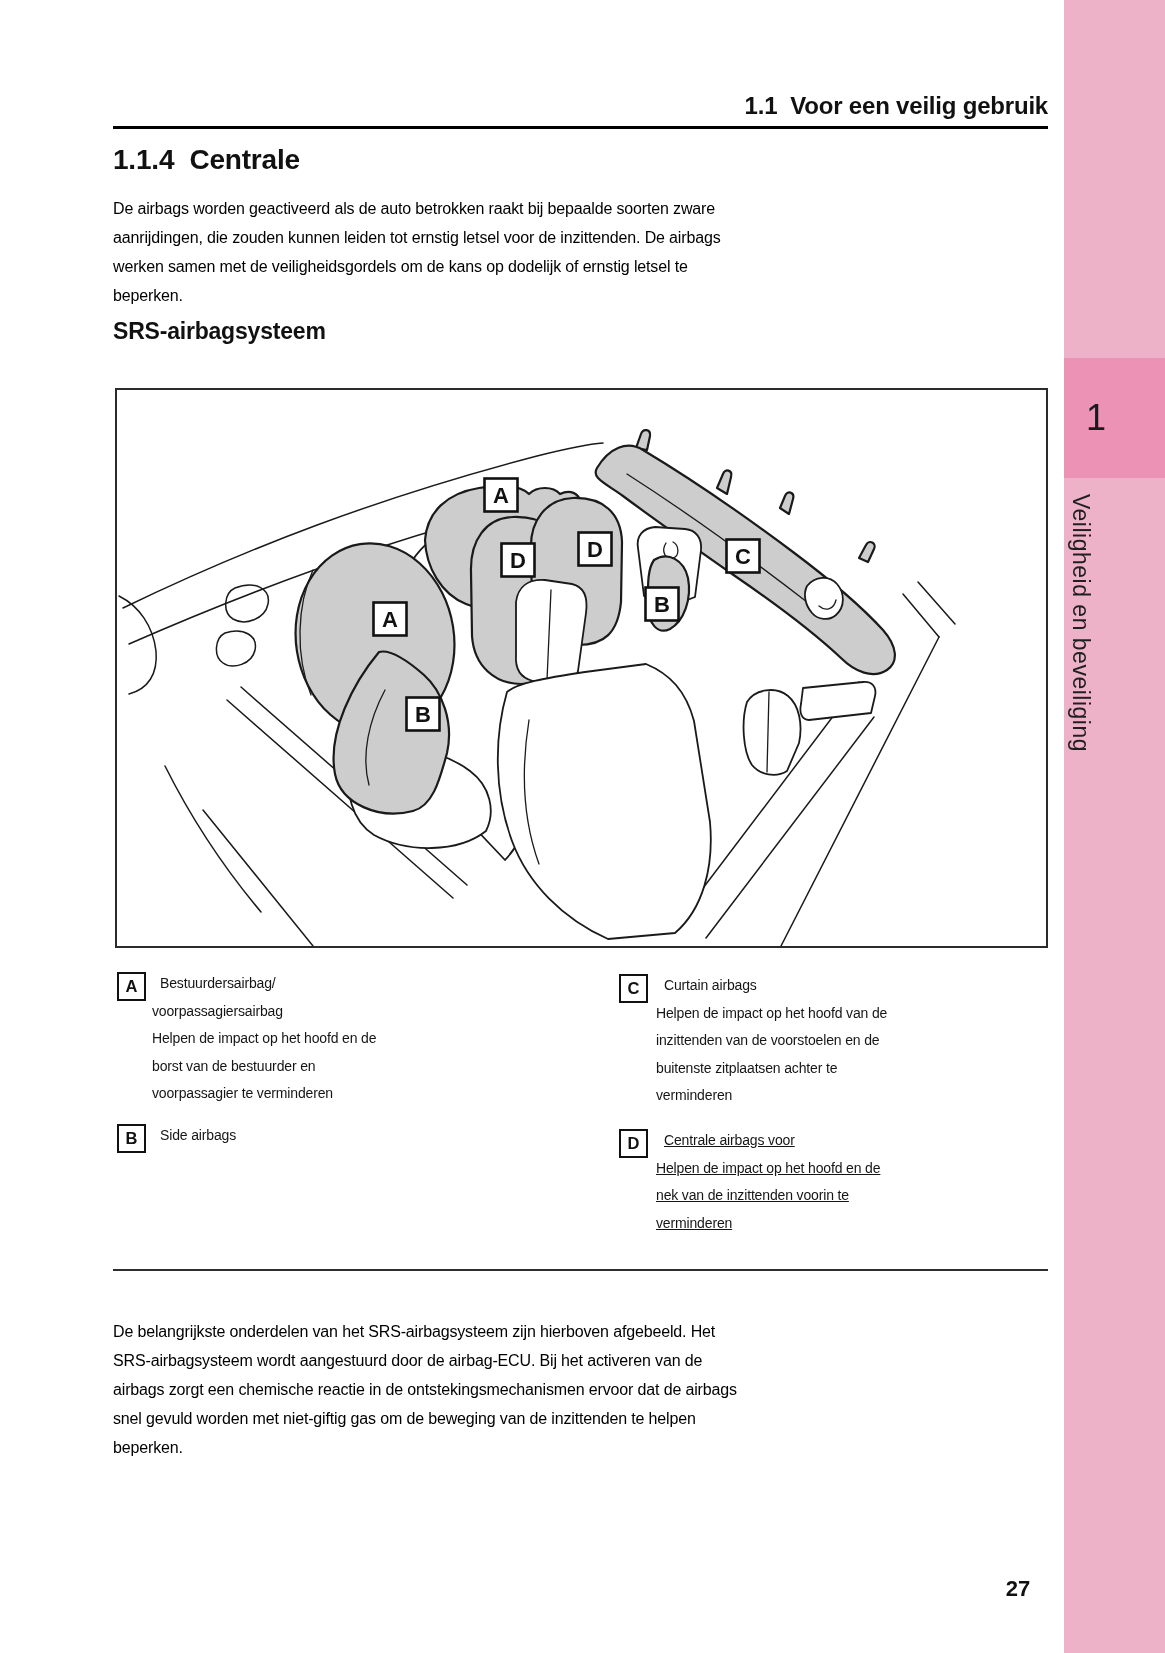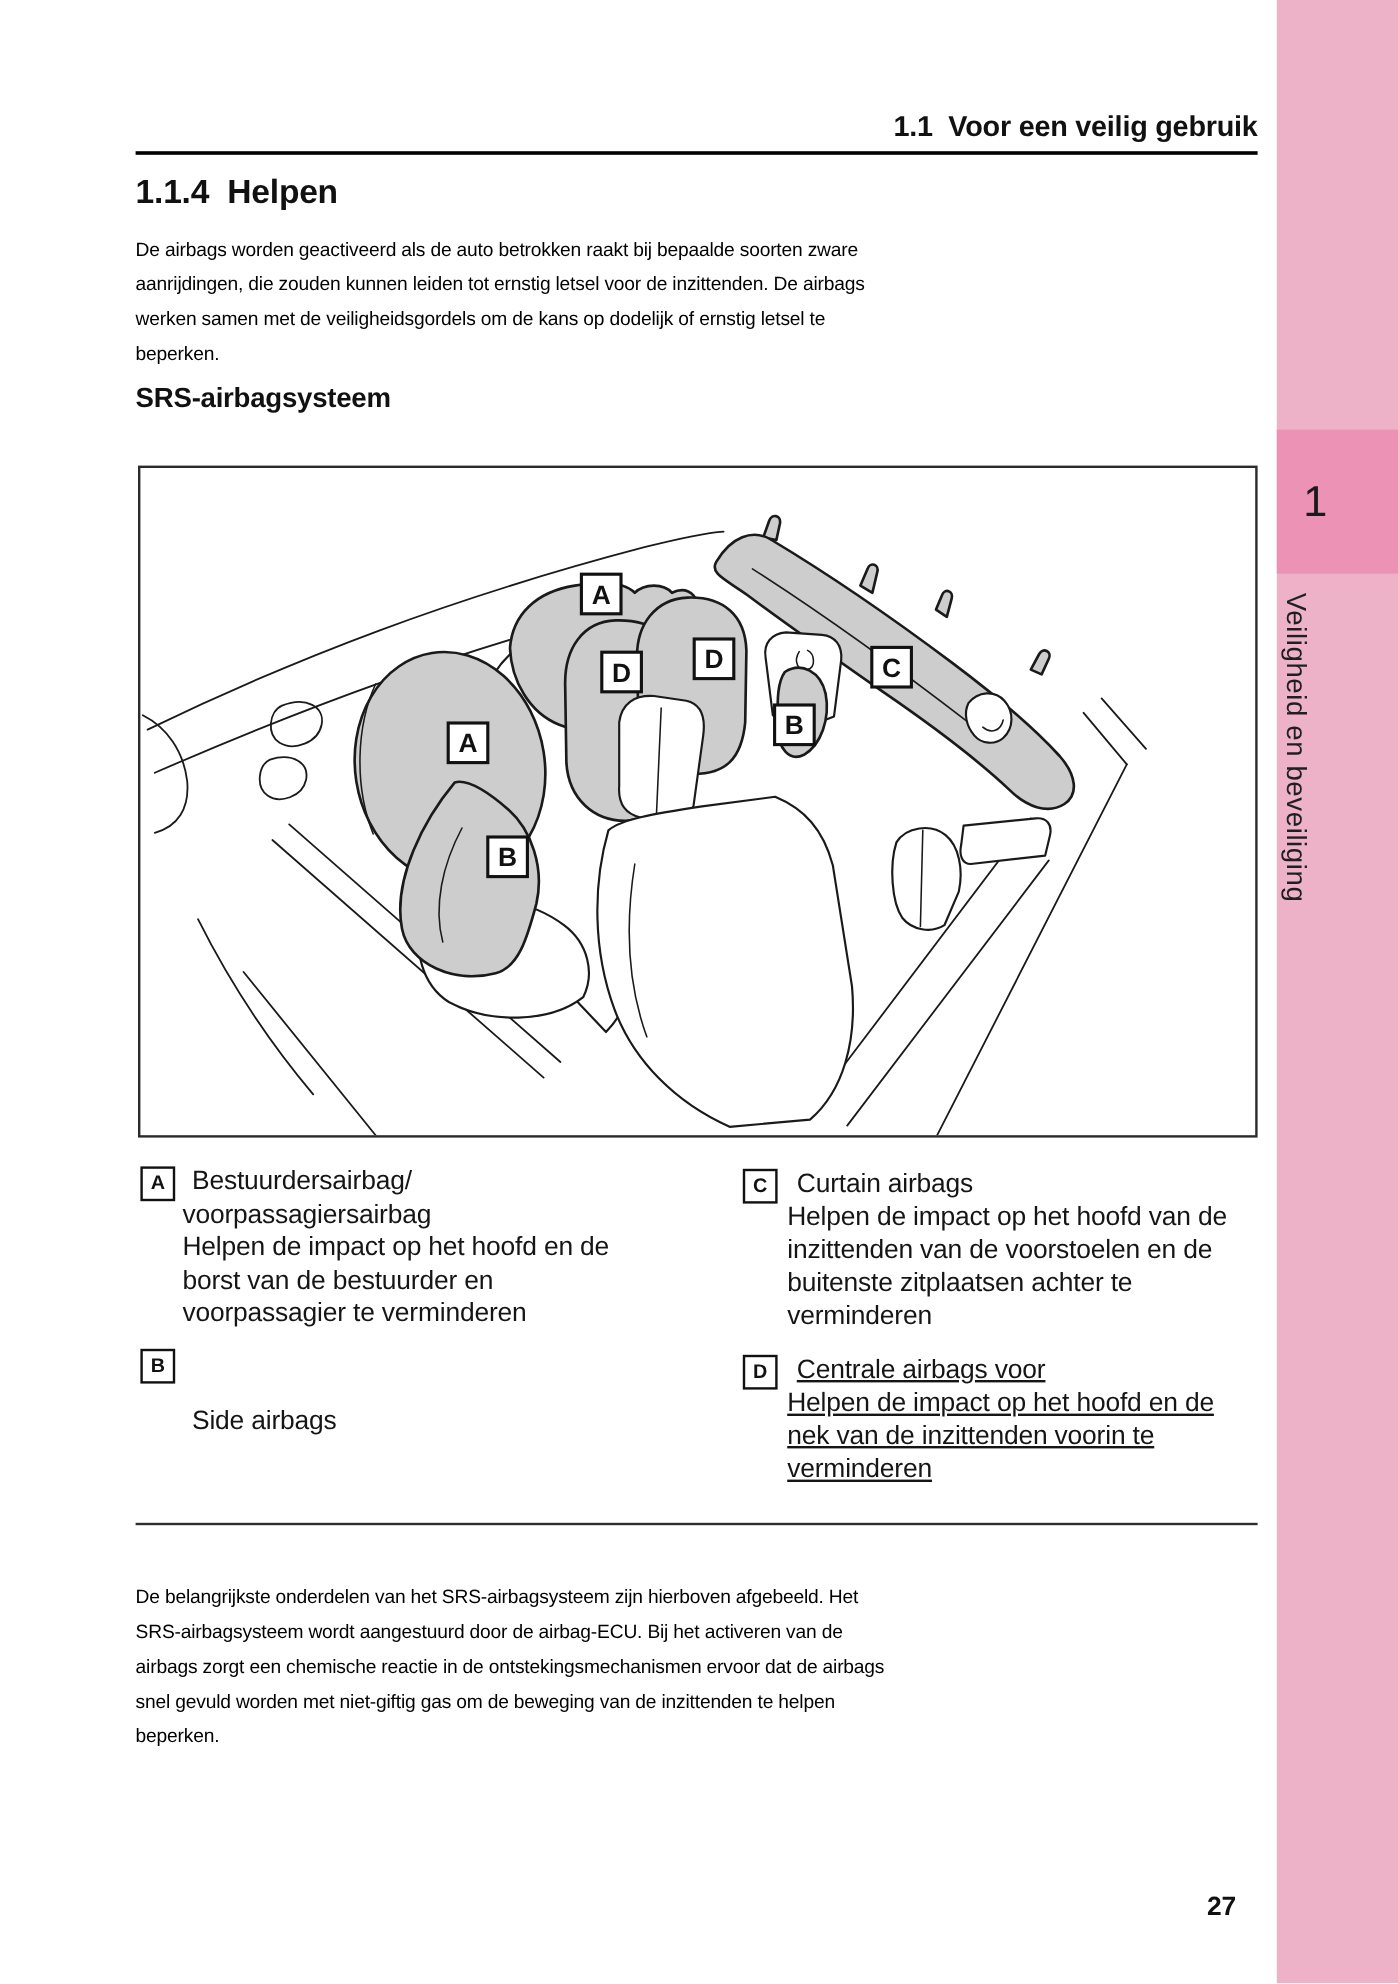--- a/index.html
+++ b/index.html
@@ -28,42 +28,42 @@
   .figure-box{position:absolute;left:115px;top:388px;width:929px;height:556px;border:2px solid #2b2b2b;background:#fff;}
   .figure-box svg{display:block;}
   .bag{fill:#cdcdcd;stroke:#1a1a1a;stroke-width:2.2;stroke-linejoin:round;}
   .ln{fill:none;stroke:#1a1a1a;stroke-width:1.5;stroke-linecap:round;stroke-linejoin:round;}
   .seat{fill:#ffffff;stroke:#1a1a1a;stroke-width:1.8;stroke-linejoin:round;}
   .seam{fill:none;stroke:#1a1a1a;stroke-width:1.3;stroke-linecap:round;}
   .callout rect{fill:#ffffff;stroke:#111;stroke-width:2.6;}
   .callout text{font-family:"Liberation Sans","DejaVu Sans",sans-serif;font-size:22px;font-weight:bold;fill:#111;text-anchor:middle;}
   .marker{position:absolute;width:25px;height:25px;border:2px solid #111;background:#fff;
     display:flex;align-items:center;justify-content:center;font-size:16.5px;font-weight:bold;}
-  .legend-text{position:absolute;width:405px;font-size:22px;line-height:27.5px;letter-spacing:-0.15px;color:#151515;}
+  .legend-text{position:absolute;width:405px;font-size:14px;line-height:27.5px;letter-spacing:-0.15px;color:#151515;}
   .legend-title{white-space:pre-line;text-indent:8px;}
   .legend-body{white-space:pre-line;}
   .sep-rule{position:absolute;left:113px;top:1269px;width:935px;height:2px;background:#2e2e2e;}
   .closing{position:absolute;left:113px;top:1317px;width:900px;}
   .page-number{position:absolute;left:988px;top:1576px;width:60px;text-align:center;font-size:22px;font-weight:bold;}
 </style>
 </head>
 <body>
 
 <div class="page">
 
   <div class="band" style="background: rgb(238, 178, 200);"></div>
   <div class="chapter-tab" style="background: rgb(236, 147, 181);">
     <span class="num">1</span>
   </div>
   <div class="chapter-vertical">Veiligheid en beveiliging</div>
 
   <div class="running-head">1.1  Voor een veilig gebruik</div>
   <div class="head-rule"></div>
 
-  <div class="section-title">1.1.4  Helpen</div>
+  <div class="section-title">1.1.4  Centrale</div>
   <div class="body-text intro">De airbags worden geactiveerd als de auto betrokken raakt bij bepaalde soorten zware
 aanrijdingen, die zouden kunnen leiden tot ernstig letsel voor de inzittenden. De airbags
 werken samen met de veiligheidsgordels om de kans op dodelijk of ernstig letsel te
 beperken.</div>
   <div class="sub-heading">SRS-airbagsysteem</div>
 
   <div class="figure-box">
     <svg width="929" height="556" viewBox="0 0 929 556">
 
       <g>
@@ -169,21 +169,21 @@
     <div class="marker" style="left:117px;top:972px;">A</div>
     <div class="legend-text" style="left:152px;top:970px;">
       <div class="legend-title">Bestuurdersairbag/
 voorpassagiersairbag</div>
       <div class="legend-body">Helpen de impact op het hoofd en de
 borst van de bestuurder en
 voorpassagier te verminderen</div>
     </div>
 
     <div class="marker" style="left:117px;top:1124px;">B</div>
-    <div class="legend-text" style="left:152px;top:1122px;margin-top:48px;">
+    <div class="legend-text" style="left:152px;top:1122px;">
       <div class="legend-title">Side airbags</div>
     </div>
 
     <div class="marker" style="left:619px;top:974px;">C</div>
     <div class="legend-text" style="left:656px;top:972px;">
       <div class="legend-title">Curtain airbags</div>
       <div class="legend-body">Helpen de impact op het hoofd van de
 inzittenden van de voorstoelen en de
 buitenste zitplaatsen achter te
 verminderen</div>

